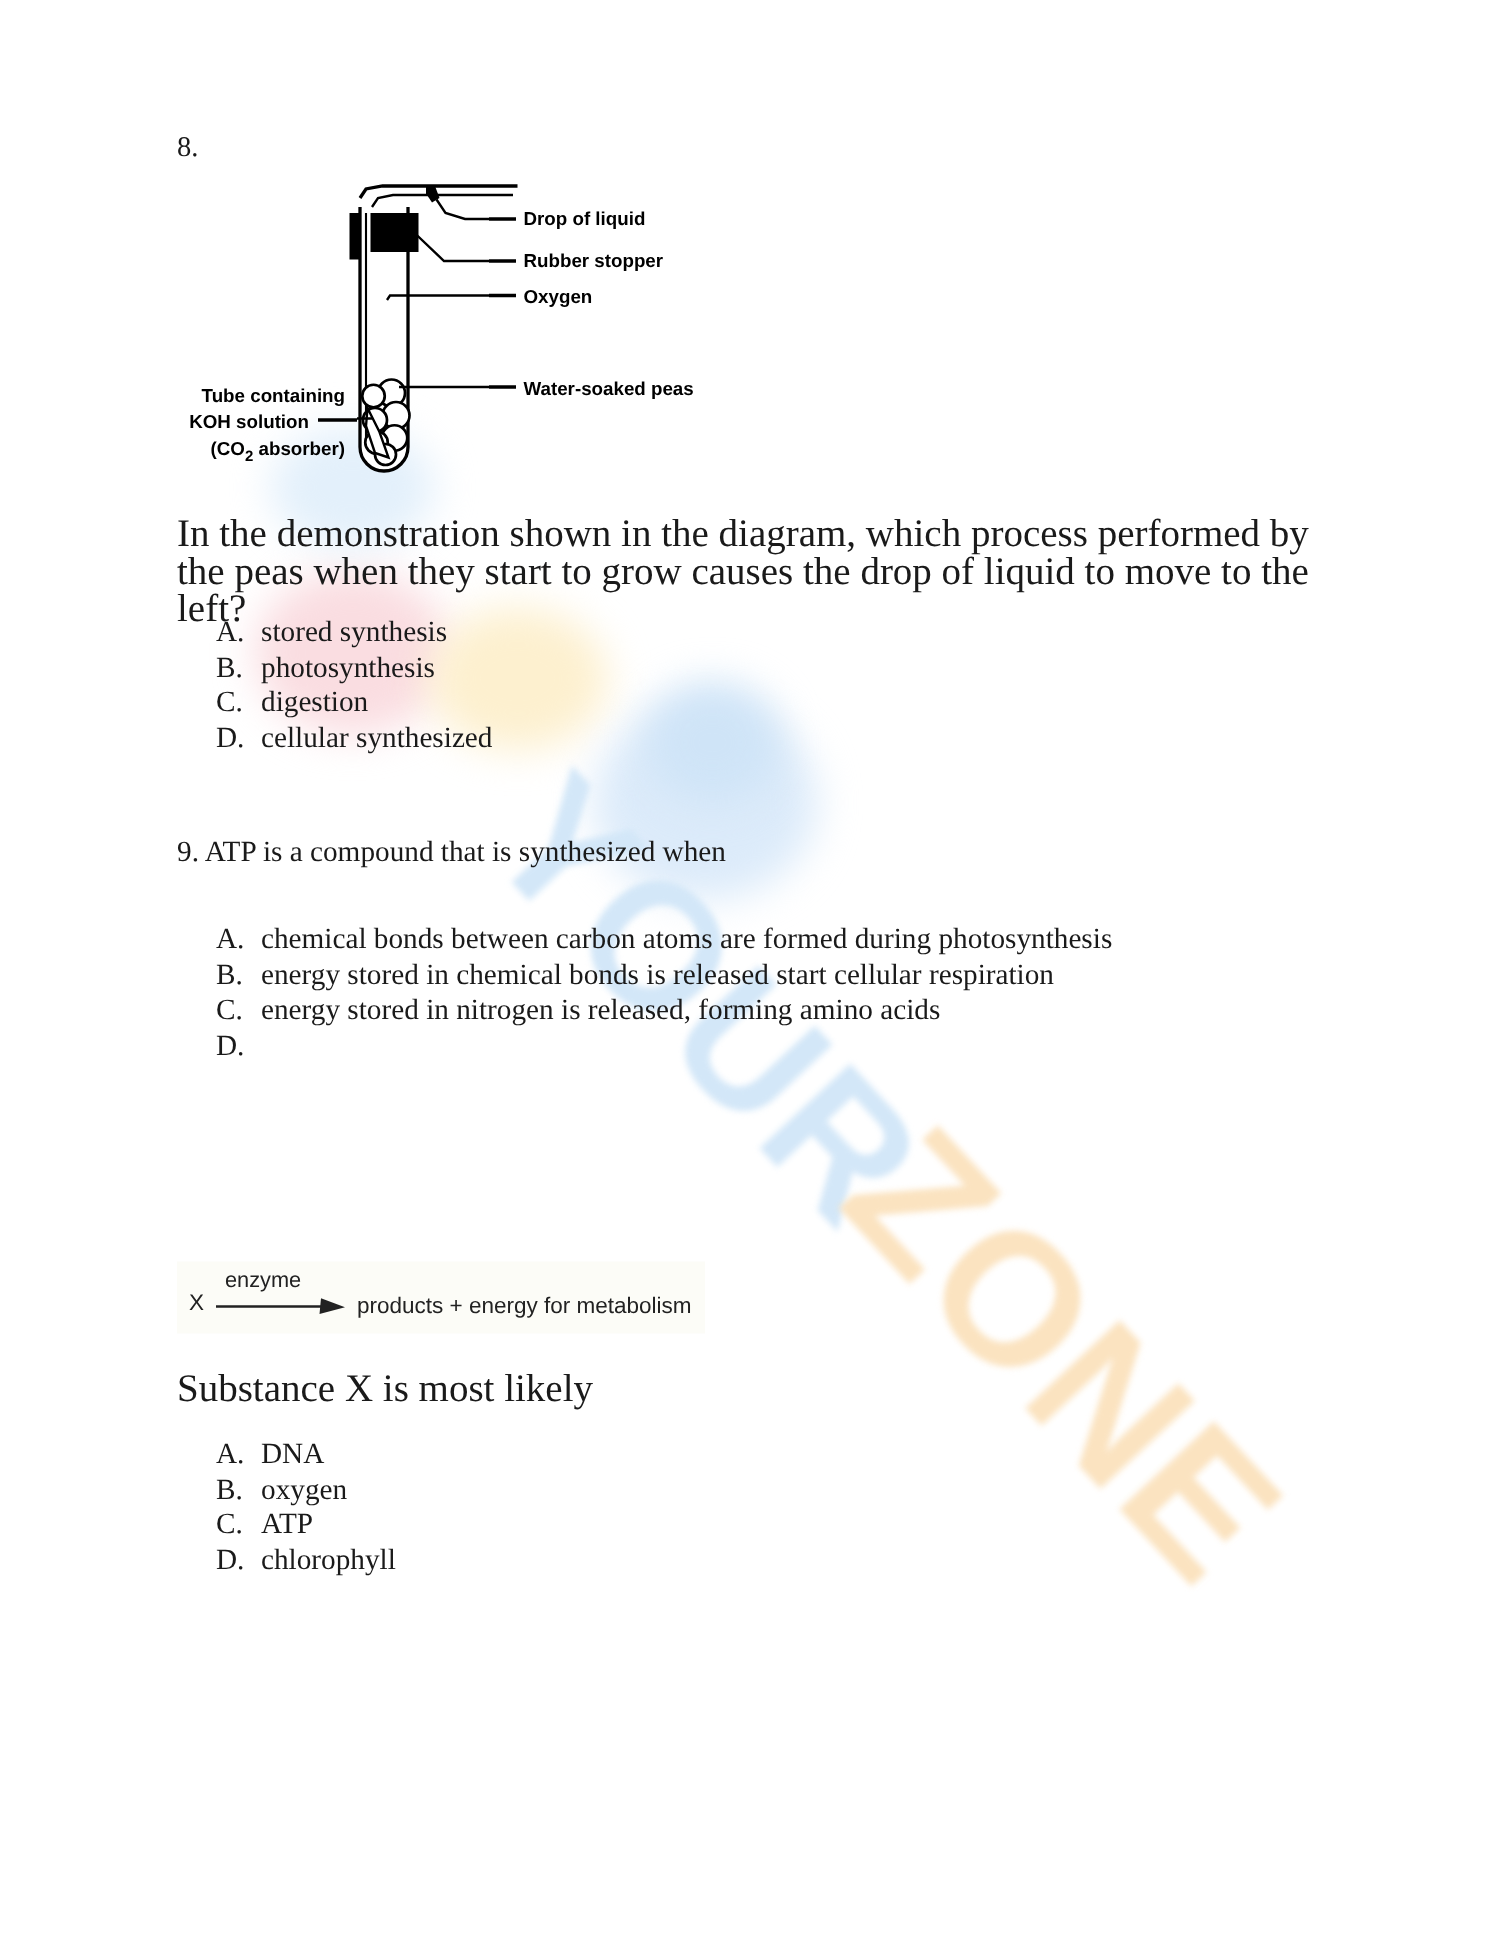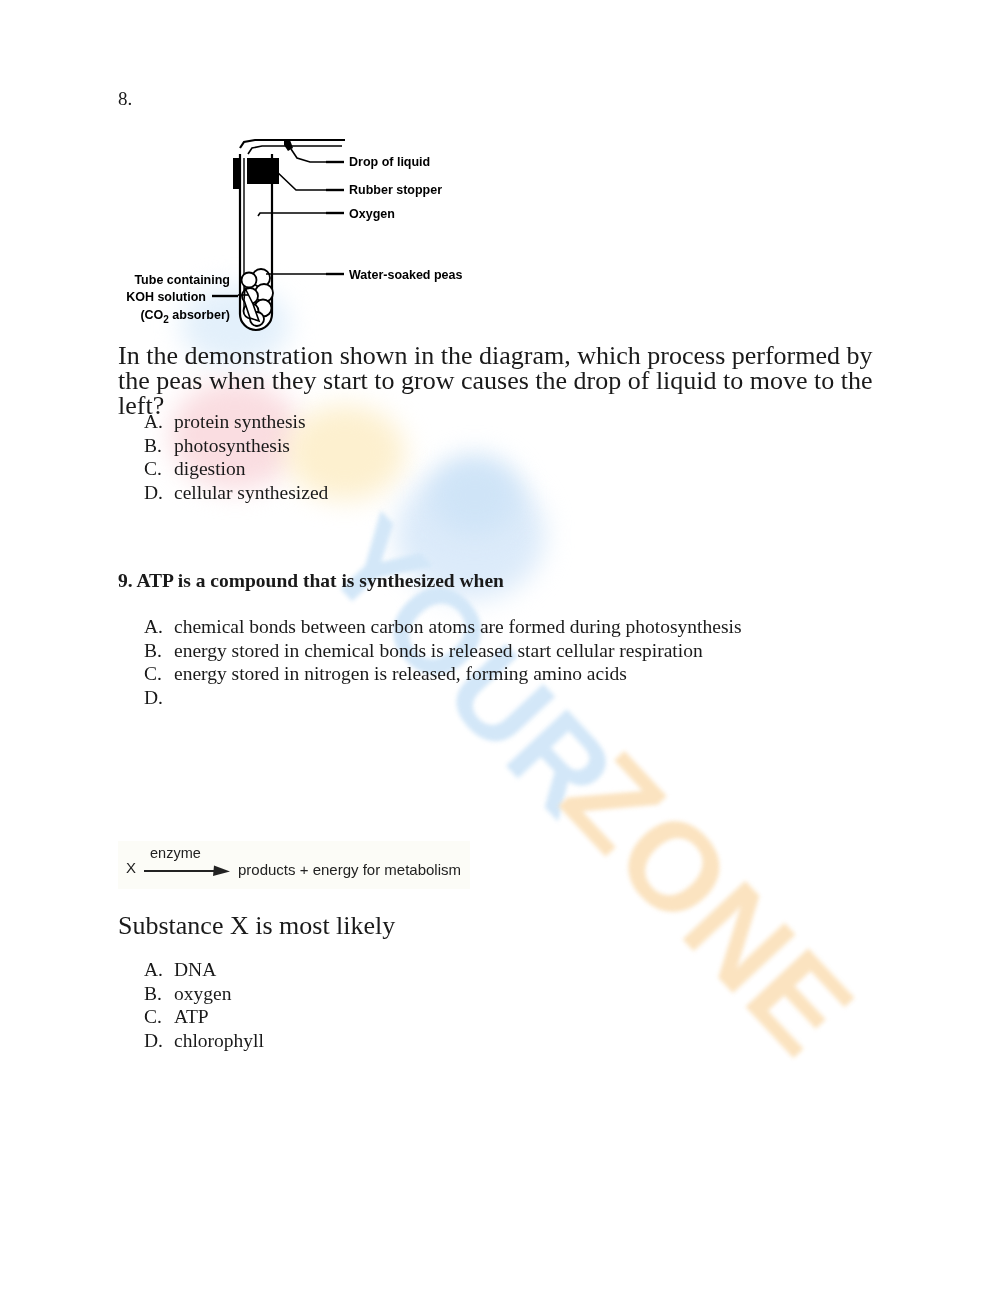--- a/index.html
+++ b/index.html
@@ -46,21 +46,21 @@
 
   .qnum-bare {
     position: absolute;
     font-size: 19px;
   }
 
   
   #apparatus-figure {
     position: absolute;
     left: 120px;
-    top: 128px;
+    top: 112px;
     width: 350px;
     height: 205px;
   }
   #apparatus-figure svg { display: block; }
 
   
   .qstem {
     position: absolute;
     font-size: 26px;
     line-height: 25px;
@@ -183,37 +183,37 @@
         <text x="110" y="191">(CO<tspan dy="4" font-size="10">2</tspan><tspan dy="-4"> absorber)</tspan></text>
       </g>
     </svg>
   </div>
 
   <div class="qstem" style="left:118px; top:343px; width:770px;">In the demonstration shown in the diagram, which process performed by the peas when they start to grow causes the drop of liquid to move to the left?</div>
 
   <ul class="options" style="left:144px; top:410px;">
     <li>
       <span class="opt-letter">A.</span>
-      <span>protein synthesis</span>
+      <span>stored synthesis</span>
     </li>
     <li>
       <span class="opt-letter">B.</span>
       <span>photosynthesis</span>
     </li>
     <li>
       <span class="opt-letter">C.</span>
       <span>digestion</span>
     </li>
     <li>
       <span class="opt-letter">D.</span>
       <span>cellular synthesized</span>
     </li>
   </ul>
 
-  <div class="qstem-hanging" style="left:118px; top:568px; width:770px;font-weight:bold;">
+  <div class="qstem-hanging" style="left:118px; top:556px; width:770px;">
     <span>9.</span>
     <span>ATP is a compound that is synthesized when</span>
   </div>
 
   <ul class="options" style="left:144px; top:615px;">
     <li>
       <span class="opt-letter">A.</span>
       <span>chemical bonds between carbon atoms are formed during photosynthesis</span>
     </li>
     <li>

